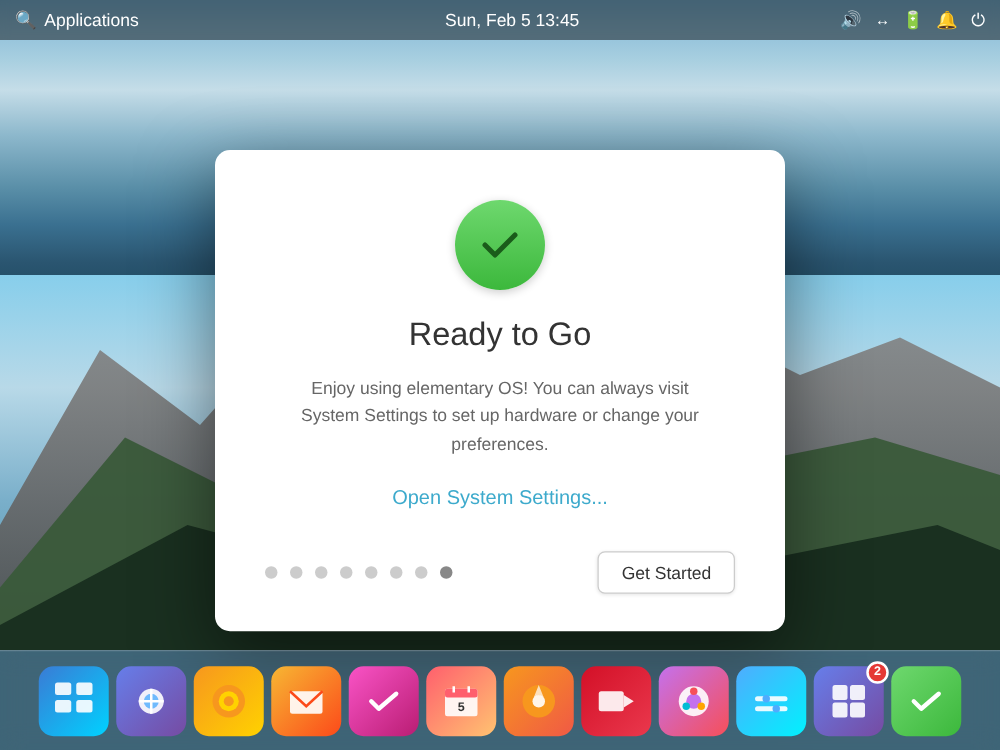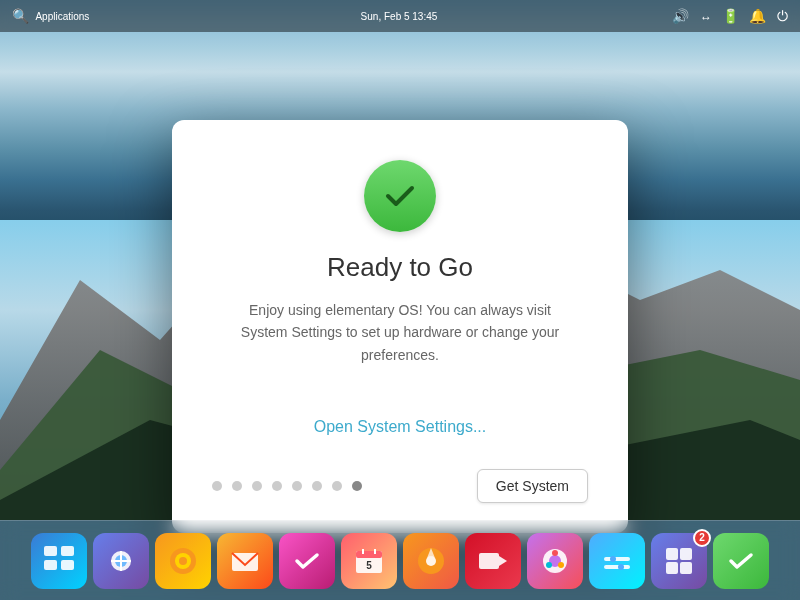--- a/index.html
+++ b/index.html
@@ -73,21 +73,21 @@
     }
 
     #topbar-right {
       display: flex;
       align-items: center;
       gap: 10px;
     }
 
     .topbar-text {
       color: white;
-      font-size: 10px;
+      font-size: 14px;
       font-weight: 500;
     }
 
     .topbar-icon {
       color: white;
       font-size: 14px;
     }
 
     
     #dialog {
@@ -129,21 +129,21 @@
       color: #333;
       margin-bottom: 16px;
     }
 
     #dialog-desc {
       font-size: 14px;
       color: #666;
       text-align: center;
       line-height: 1.6;
       max-width: 340px;
-      margin-bottom: 52px;
+      margin-bottom: 24px;
     }
 
     #dialog-link {
       color: #3daacc;
       font-size: 16px;
       cursor: pointer;
       margin-bottom: 33px;
       text-decoration: none;
     }
 
@@ -330,21 +330,21 @@
     <div id="dots">
       <div class="dot"></div>
       <div class="dot"></div>
       <div class="dot"></div>
       <div class="dot"></div>
       <div class="dot"></div>
       <div class="dot"></div>
       <div class="dot"></div>
       <div class="dot active"></div>
     </div>
-    <button id="get-started-btn">Get System</button>
+    <button id="get-started-btn">Get Started</button>
   </div>
 </div>
 
 <div id="dock">
 
   <div class="dock-item dock-multitasking">
     <svg width="36" height="36" viewBox="0 0 36 36" fill="none">
       <rect x="3" y="3" width="13" height="10" rx="2" fill="white" opacity="0.9"></rect>
       <rect x="20" y="3" width="13" height="10" rx="2" fill="white" opacity="0.9"></rect>
       <rect x="3" y="17" width="13" height="10" rx="2" fill="white" opacity="0.9"></rect>

